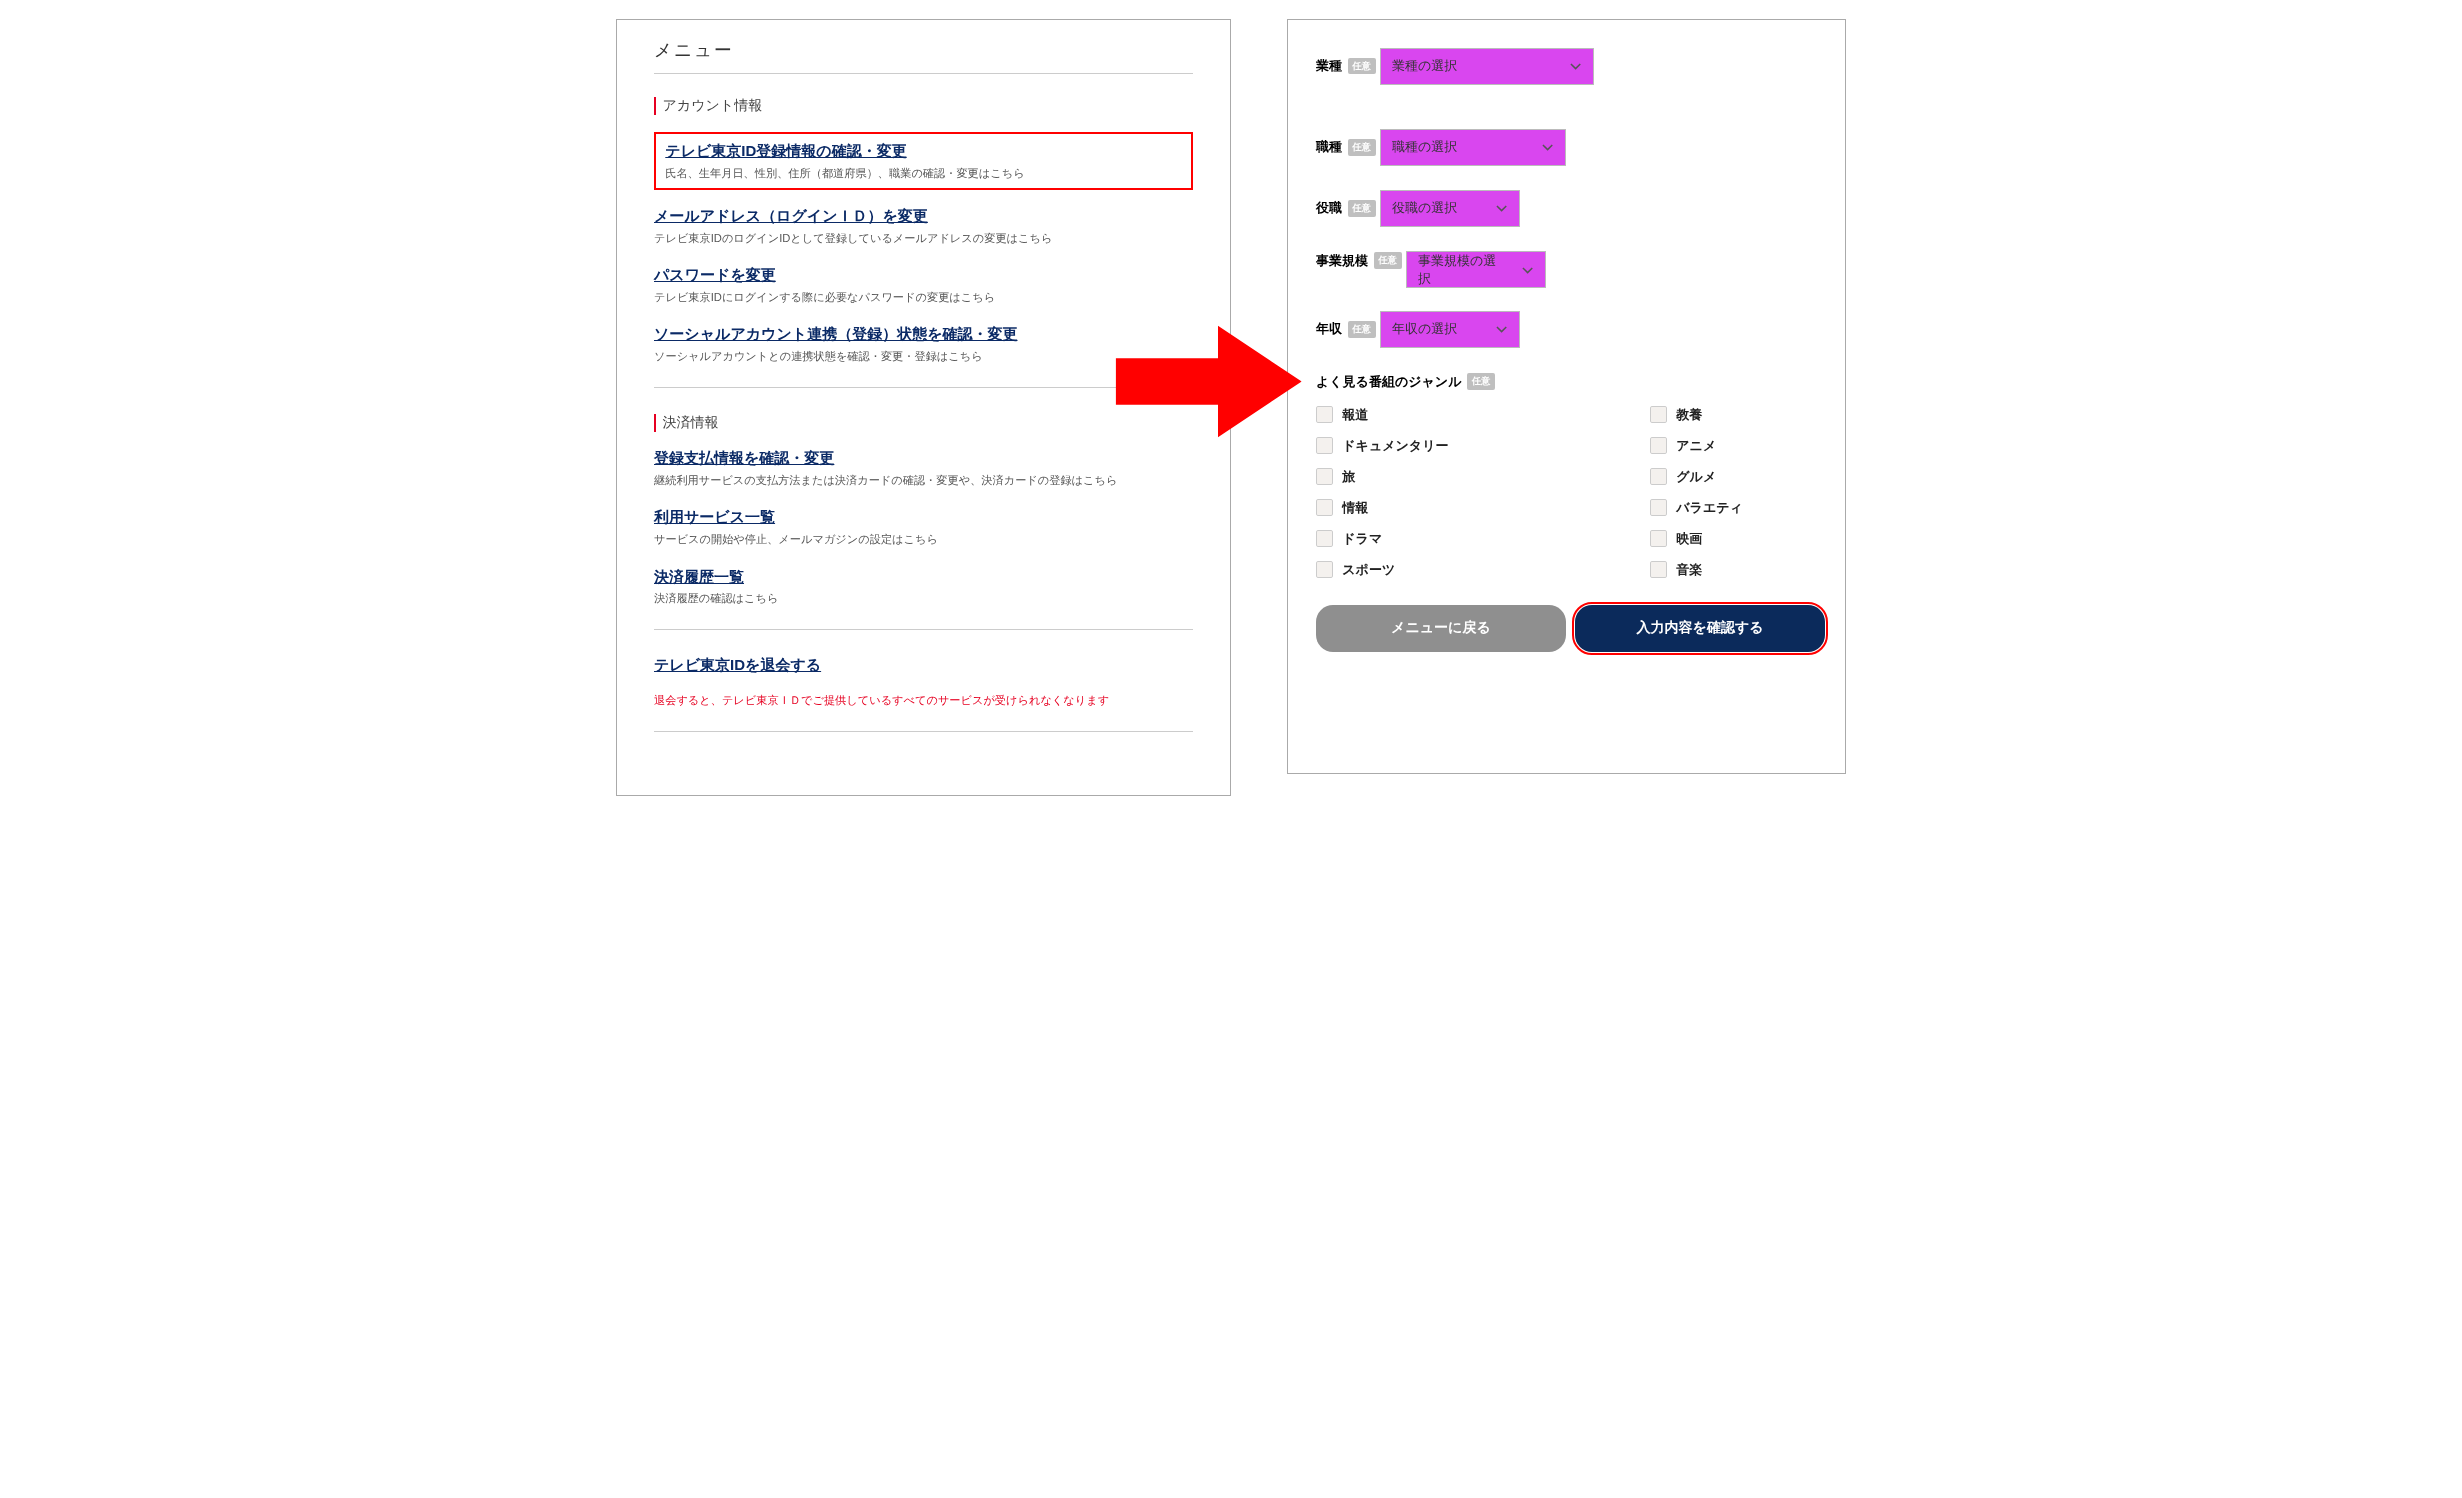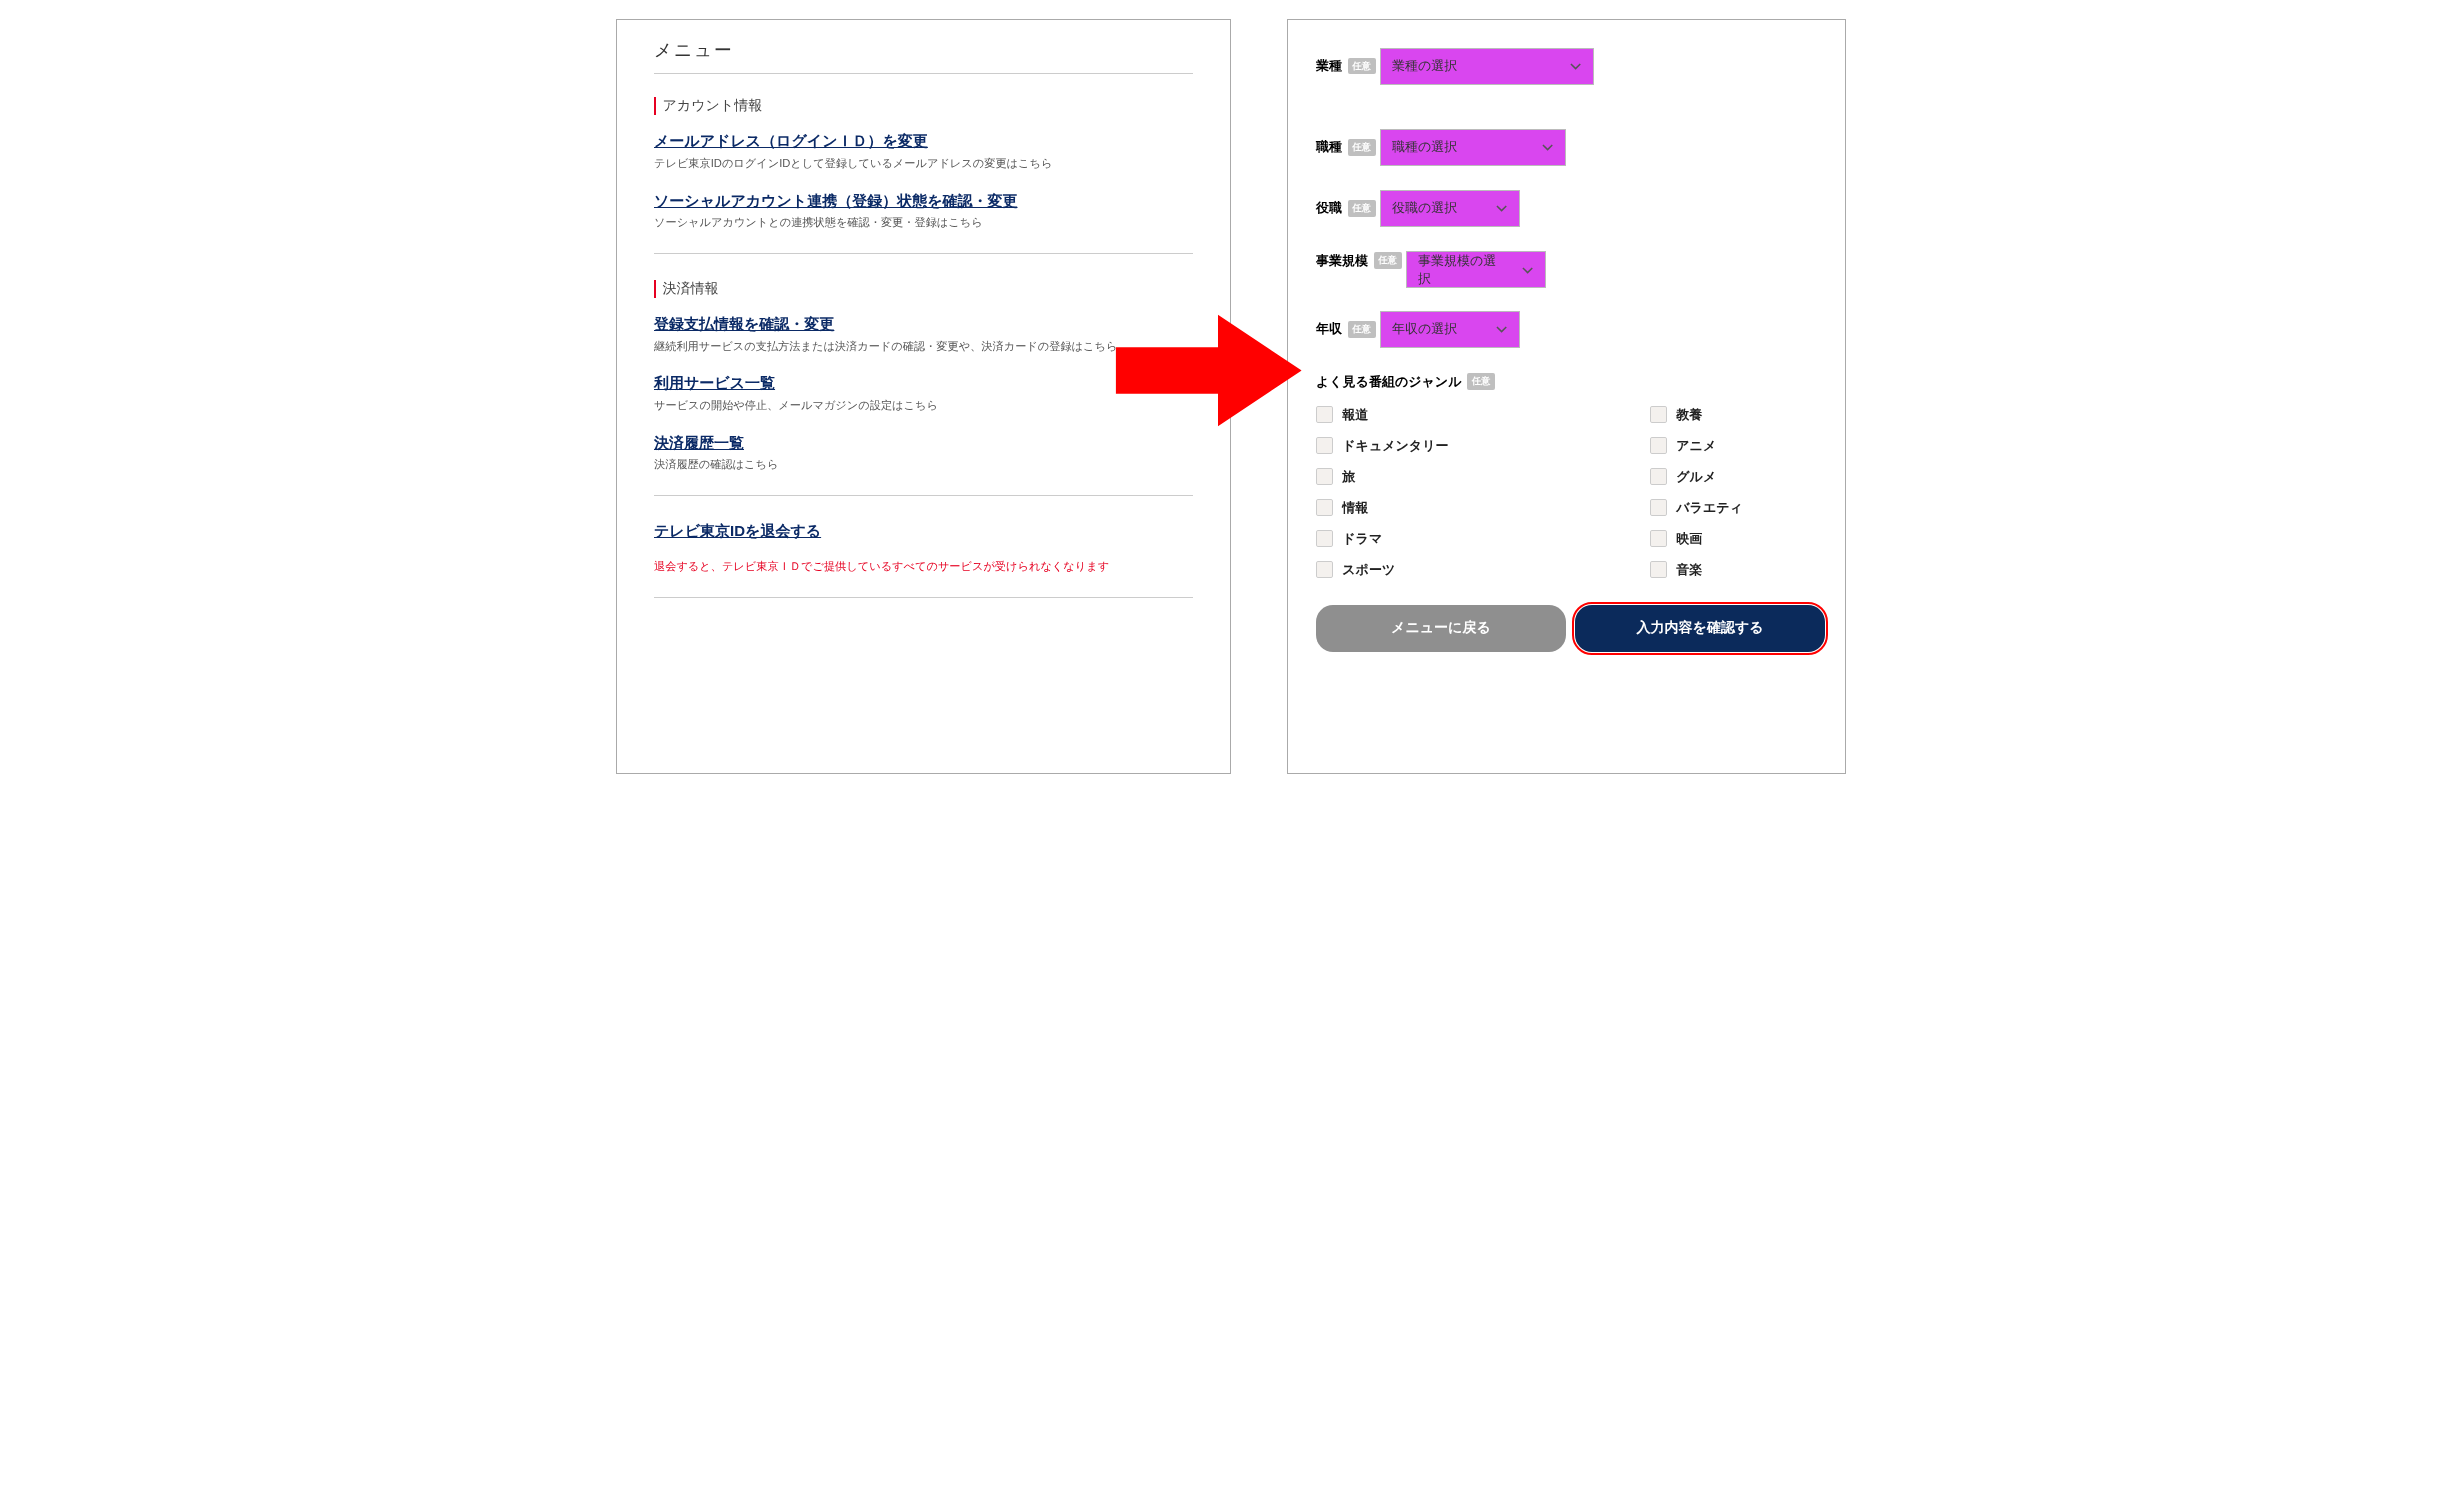--- a/index.html
+++ b/index.html
@@ -195,26 +195,34 @@
   </style>
 </head>
 <body>
 
 <div class="panel panel-left">
   <div class="menu-title">メニュー</div>
   <hr class="hr">
 
   <div class="section-head">アカウント情報</div>
 
+  <div class="red-box">
+    <a class="item-link" href="#">テレビ東京ID登録情報の確認・変更</a>
+    <div class="item-desc">氏名、生年月日、性別、住所（都道府県）、職業の確認・変更はこちら</div>
+  </div>
 
   <div class="item">
     <a class="item-link" href="#">メールアドレス（ログインＩＤ）を変更</a>
     <div class="item-desc">テレビ東京IDのログインIDとして登録しているメールアドレスの変更はこちら</div>
   </div>
 
+  <div class="item">
+    <a class="item-link" href="#">パスワードを変更</a>
+    <div class="item-desc">テレビ東京IDにログインする際に必要なパスワードの変更はこちら</div>
+  </div>
 
   <div class="item">
     <a class="item-link" href="#">ソーシャルアカウント連携（登録）状態を確認・変更</a>
     <div class="item-desc">ソーシャルアカウントとの連携状態を確認・変更・登録はこちら</div>
   </div>
 
   <hr class="sep">
 
   <div class="section-head">決済情報</div>
 

